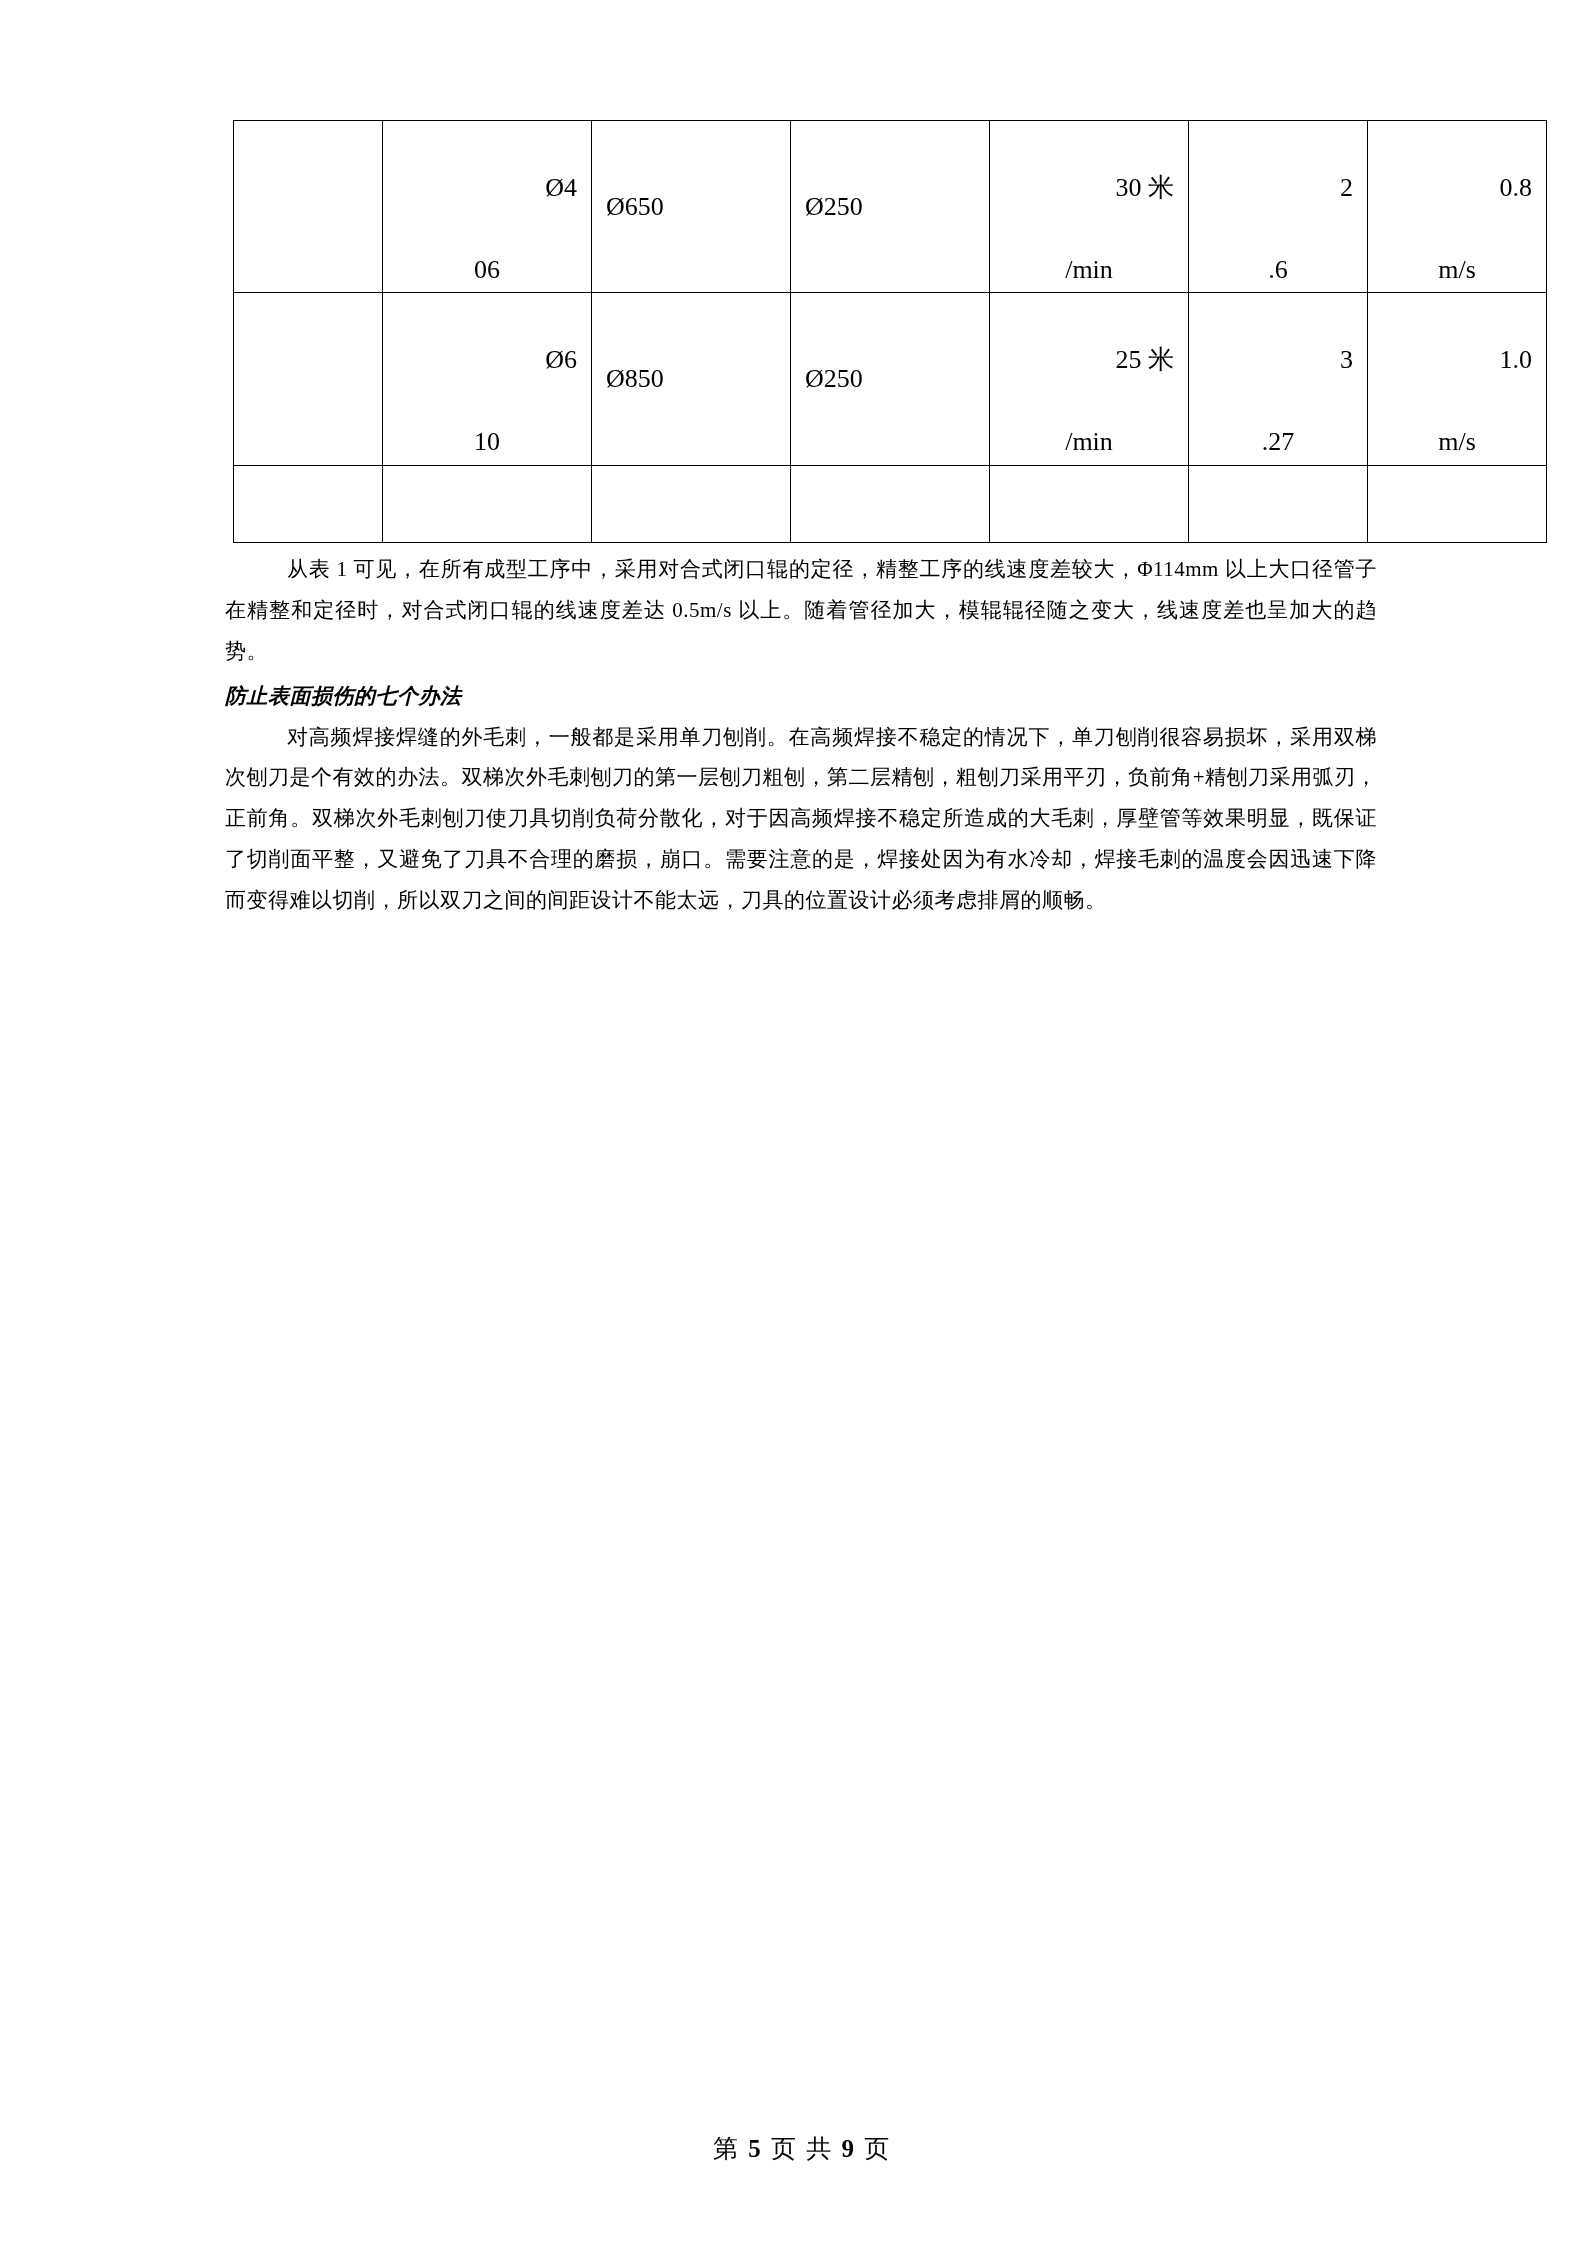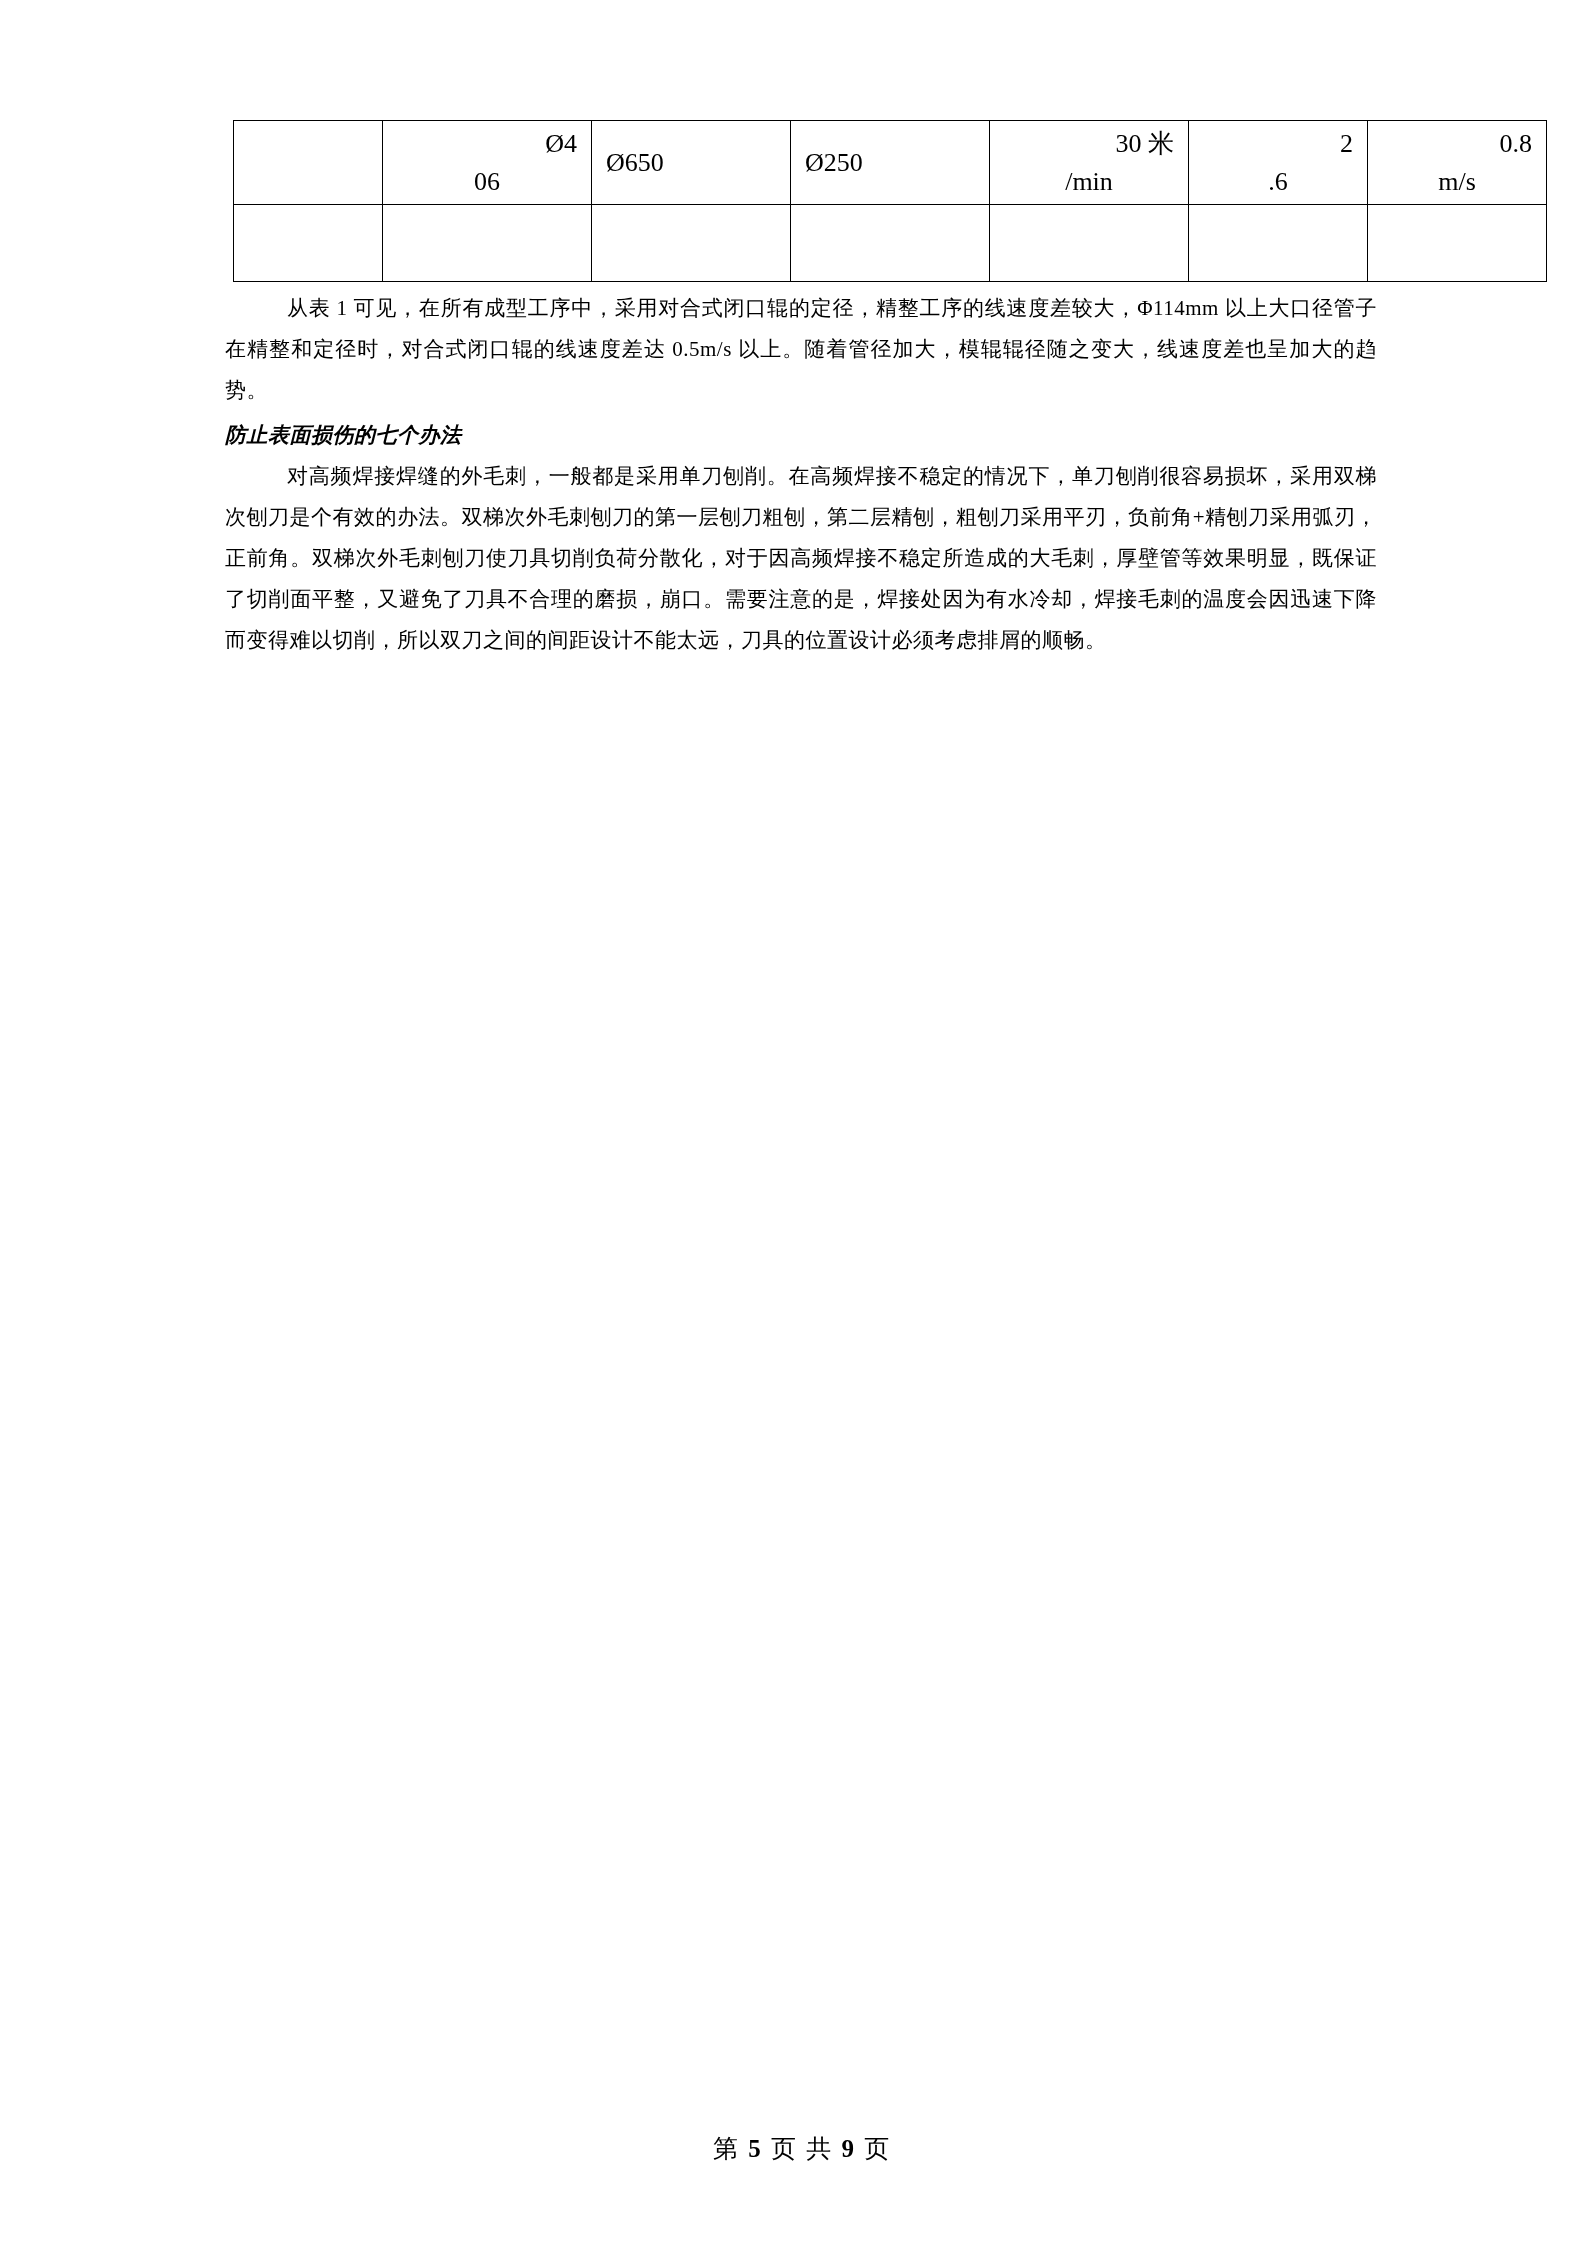--- a/index.html
+++ b/index.html
@@ -43,20 +43,21 @@
   td.col-b { width: 180px; }
   td.col-c { width: 170px; margin-top: 11px; }
   td.col-d { width: 170px; }
   td.col-e { width: 170px; }
   td.col-f { width: 150px; }
   td.col-g { width: 150px; }
 
   .cell-two-line {
     display: block;
     line-height: 1.45;
+    margin-top: 44px;
   }
   .align-right { text-align: right; }
   .align-left { text-align: center; }
   .row-tall td { height: 112px; }
   .row-empty td { height: 82px; }
 
   
   .para {
     font-size: 21px;
     line-height: 1.95;
@@ -113,20 +114,41 @@
         </td>
         <td class="col-f">
           <span class="cell-two-line align-right">2</span>
           <span class="cell-two-line align-left">.6</span>
         </td>
         <td class="col-g">
           <span class="cell-two-line align-right">0.8</span>
           <span class="cell-two-line align-left">m/s</span>
         </td>
       </tr>
+      <tr class="row-tall">
+        <td class="col-a"></td>
+        <td class="col-b">
+          <span class="cell-two-line align-right">Ø6</span>
+          <span class="cell-two-line align-left">10</span>
+        </td>
+        <td class="col-c">Ø850</td>
+        <td class="col-d">Ø250</td>
+        <td class="col-e">
+          <span class="cell-two-line align-right">25 米</span>
+          <span class="cell-two-line align-left">/min</span>
+        </td>
+        <td class="col-f">
+          <span class="cell-two-line align-right">3</span>
+          <span class="cell-two-line align-left">.27</span>
+        </td>
+        <td class="col-g">
+          <span class="cell-two-line align-right">1.0</span>
+          <span class="cell-two-line align-left">m/s</span>
+        </td>
+      </tr>
       <tr class="row-empty">
         <td class="col-a"></td>
         <td class="col-b"></td>
         <td class="col-c"></td>
         <td class="col-d"></td>
         <td class="col-e"></td>
         <td class="col-f"></td>
         <td class="col-g"></td>
       </tr>
     </tbody>

